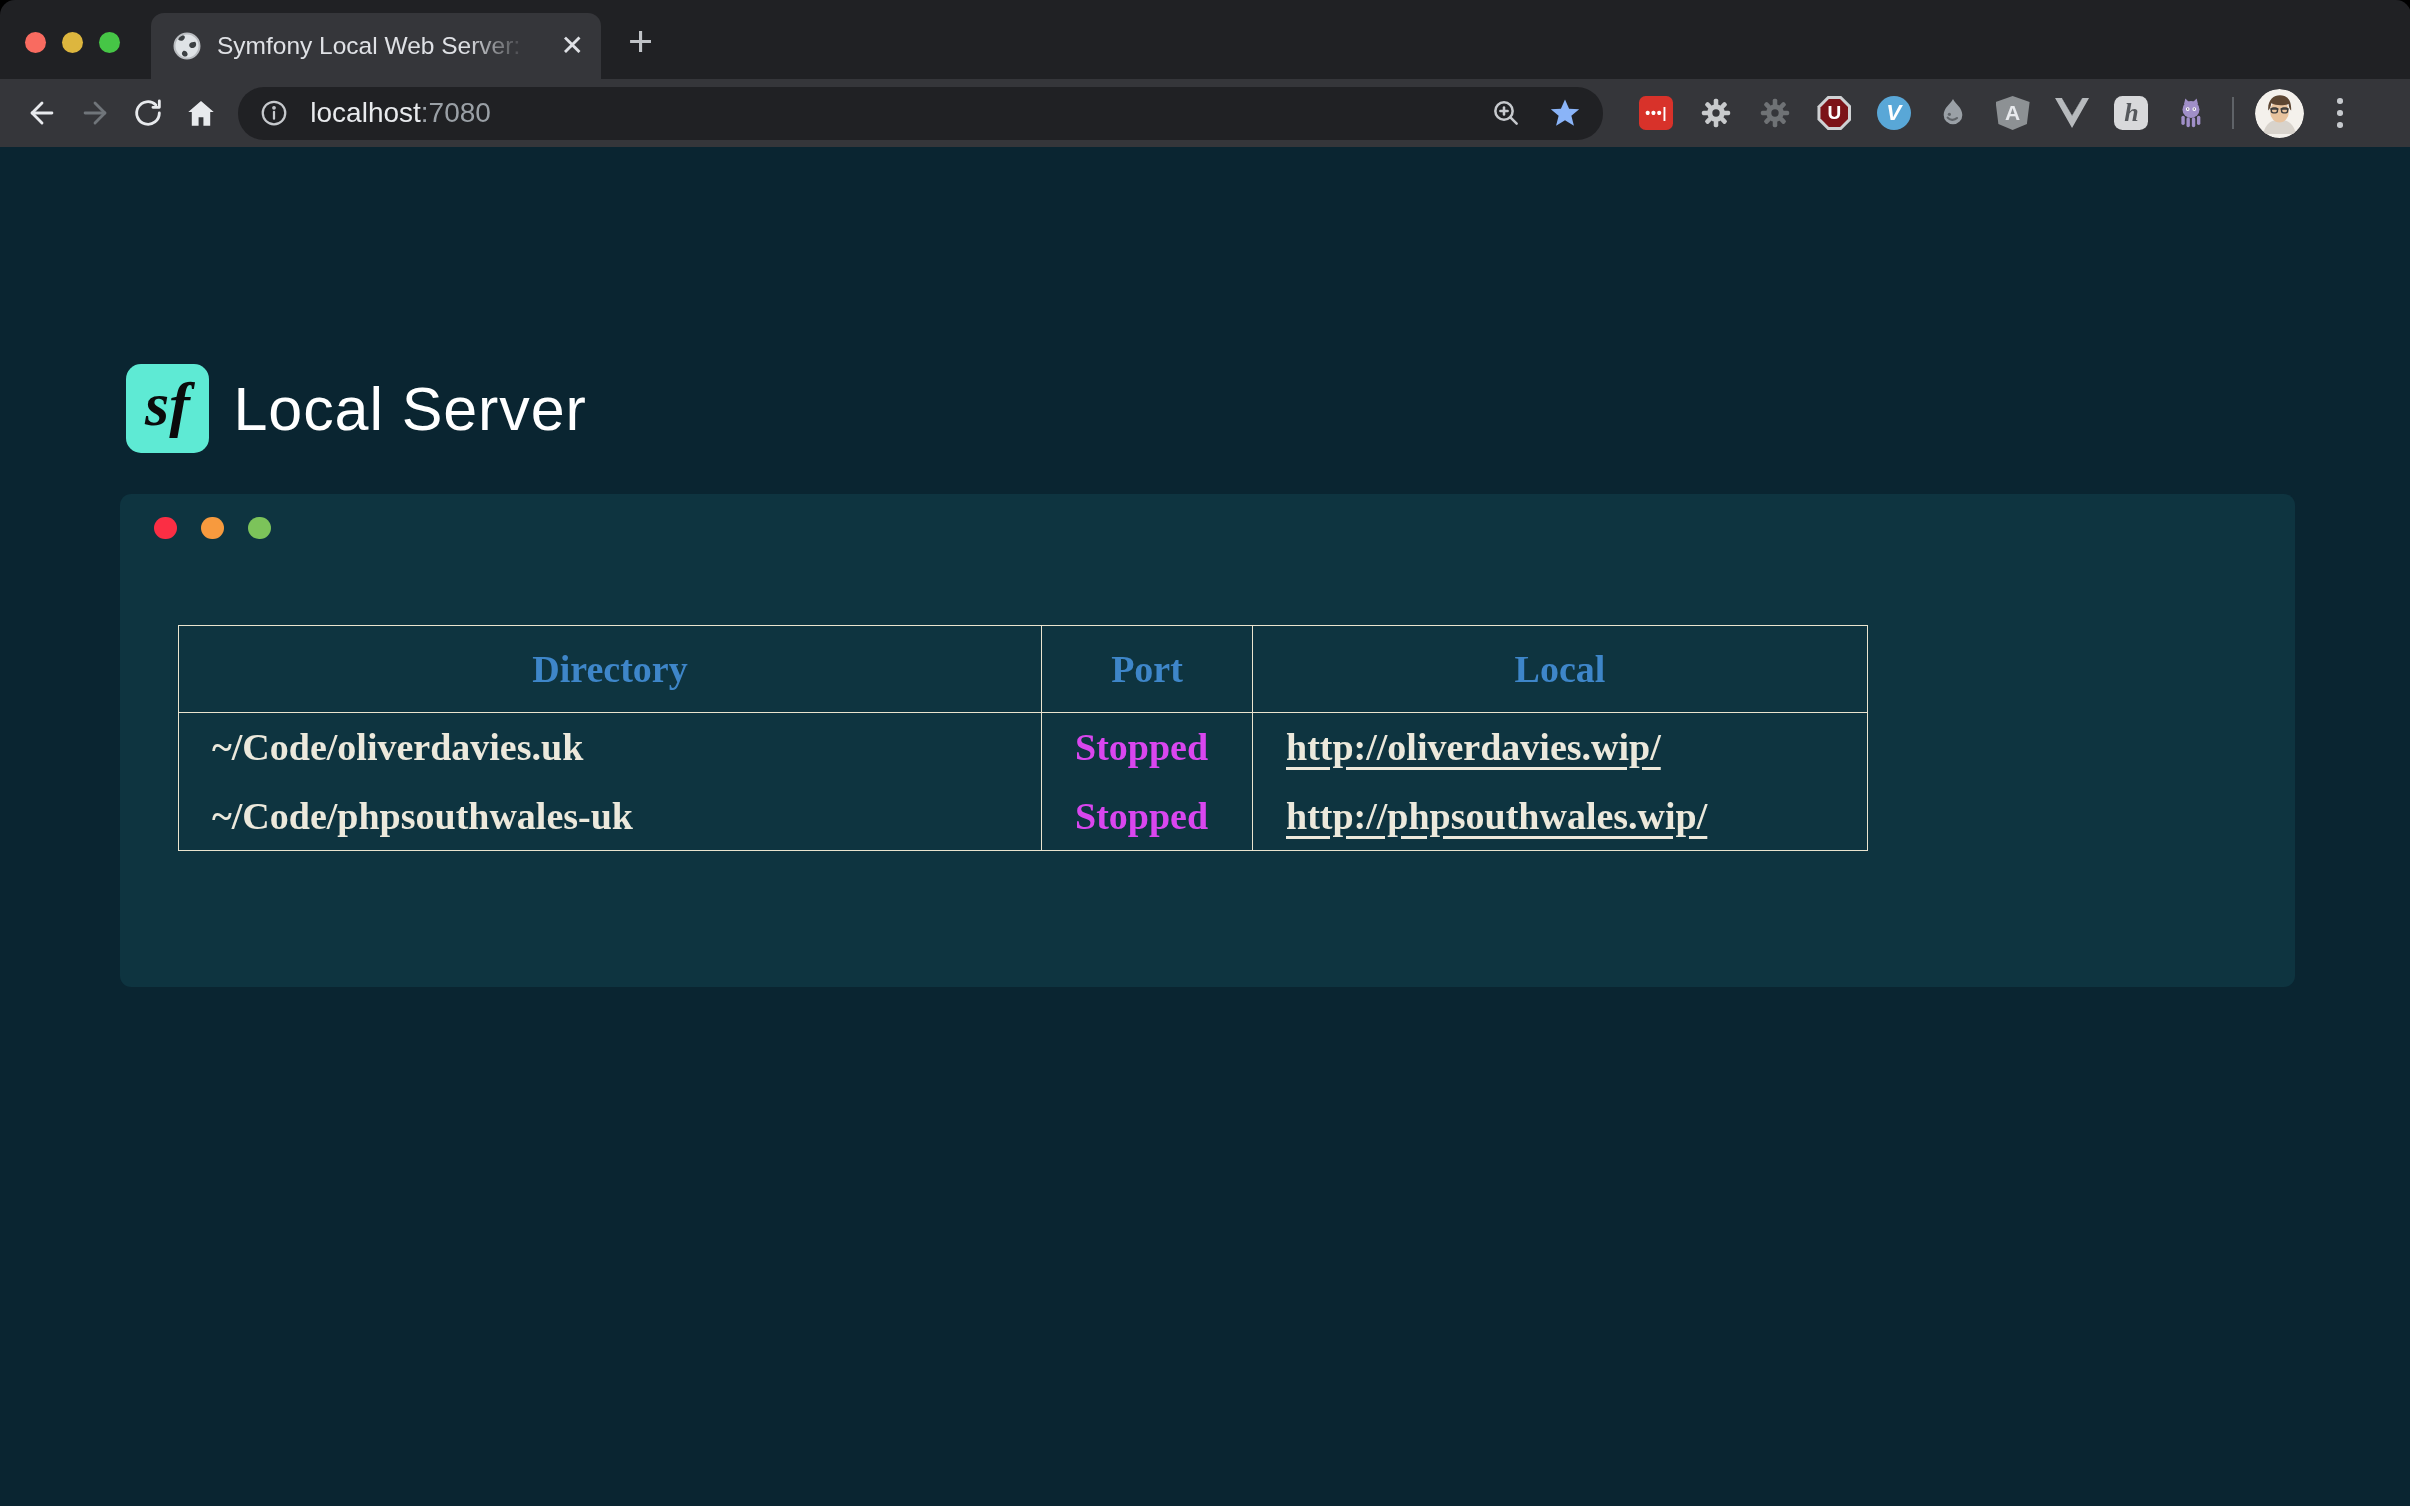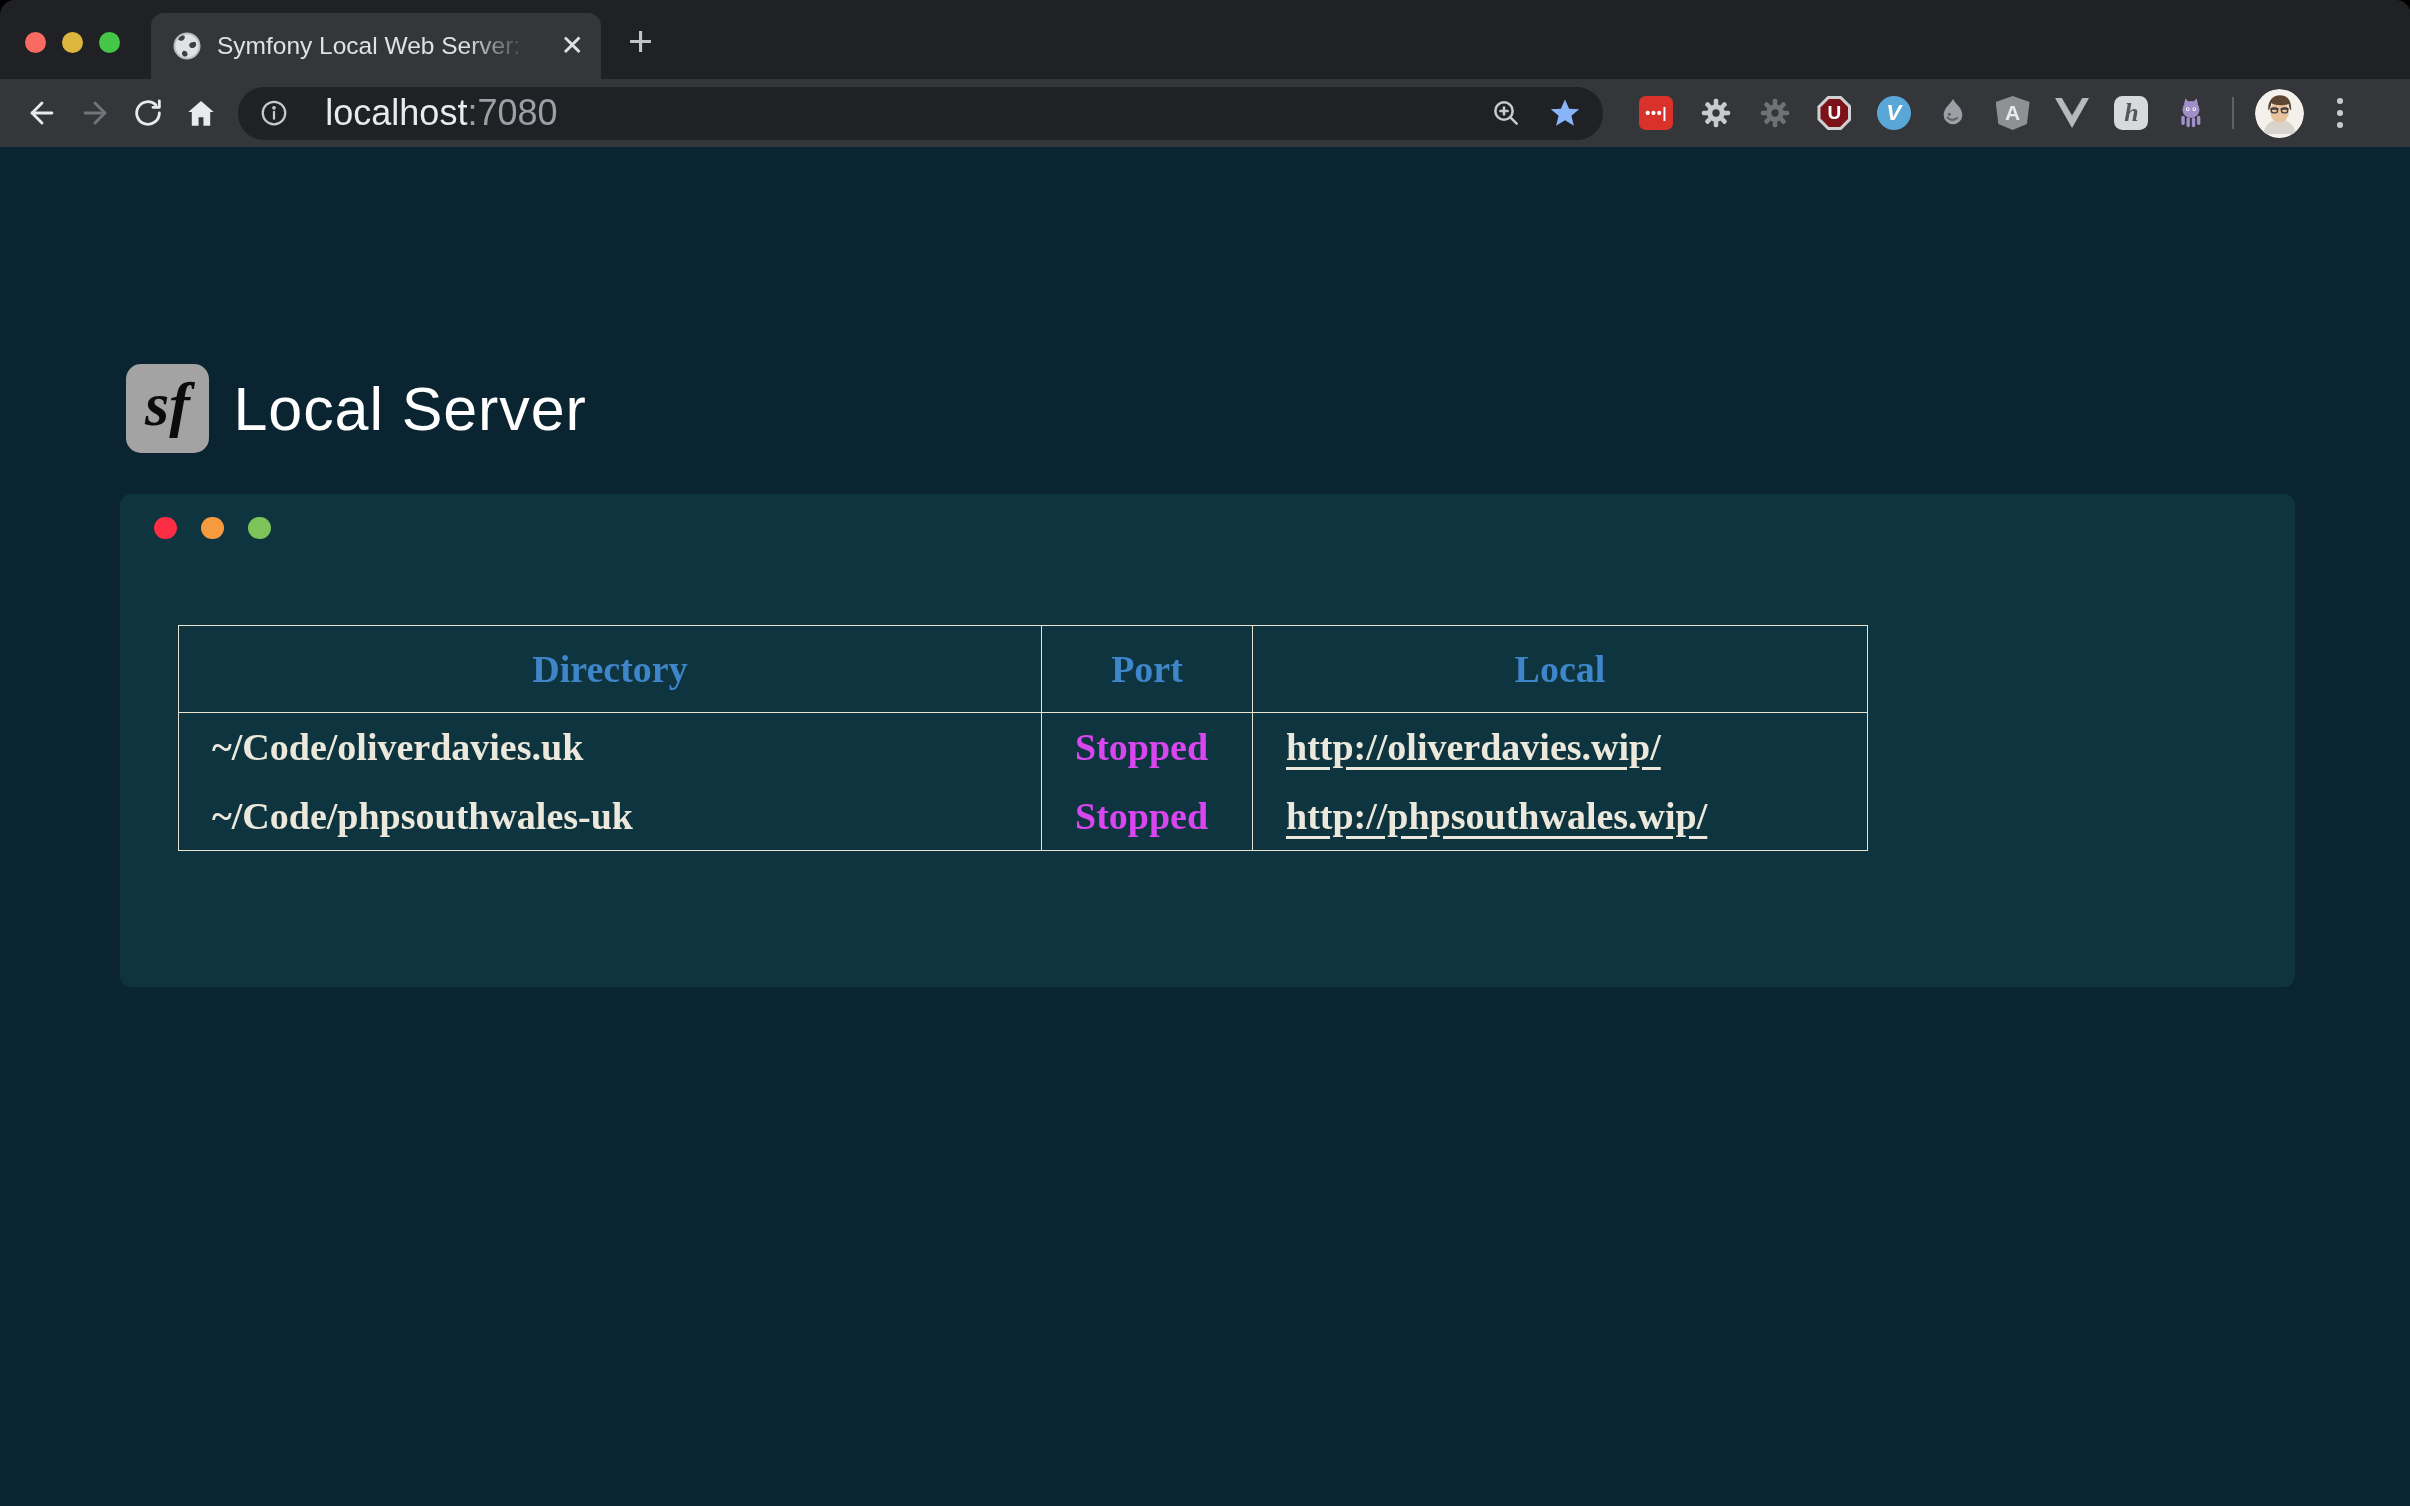--- a/index.html
+++ b/index.html
@@ -26,21 +26,21 @@
   .tab-close { margin-left:auto; color:#dfe1e5; font-size:28px; line-height:1; cursor:default; }
   .newtab { position:absolute; left:618px; top:21px; width:45px; height:45px;
             color:#c0c3c7; font-size:43px; line-height:41px; text-align:center; }
 
   
   .toolbar { height:68px; background:#35363a; display:flex; align-items:center; padding:0 15px; }
   .navbtn { width:53px; height:53px; display:flex; align-items:center; justify-content:center; }
   .navbtn svg { width:34px; height:34px; }
   .omnibox { width:1365px; height:53px; margin-left:11.3px; background:#202124; border-radius:26px;
              display:flex; align-items:center; padding:0 21px; }
-  .url { margin-left:36px; font-size:36px; white-space:nowrap; }
+  .url { margin-left:21px; font-size:28px; white-space:nowrap; }
   .url .host { color:#e8eaed; }
   .url .port { color:#9aa0a6; }
   .omni-right { margin-left:auto; display:flex; align-items:center; gap:26px; }
   .extensions { display:flex; align-items:center; gap:25.4px; margin-left:36px; }
   .ext { width:34px; height:34px; display:flex; align-items:center; justify-content:center; position:relative; }
   .ext-lastpass { background:#d8322a; border-radius:6.6px; color:#fff; font-weight:bold;
                   font-size:14px; letter-spacing:0.9px; }
   .ext-ublock-outer { width:34px; height:34px; background:#cfd1d3; display:flex; align-items:center; justify-content:center;
       clip-path:polygon(30% 0,70% 0,100% 30%,100% 70%,70% 100%,30% 100%,0 70%,0 30%); }
   .ext-ublock-inner { width:28px; height:28px; background:#7c1318; color:#fff; font-weight:bold; font-size:19px;
@@ -57,21 +57,21 @@
       font-family:"Liberation Serif", serif; font-style:italic; font-weight:bold; font-size:26px; }
   .divider { width:1.9px; height:32px; background:#5f6368; margin-left:24.5px; }
   .avatar { width:49px; height:49px; border-radius:50%; overflow:hidden; margin-left:21px; flex:none; }
   .menu-dots { margin-left:15px; width:41px; height:41px; display:flex; flex-direction:column;
                align-items:center; justify-content:center; gap:6.6px; }
   .menu-dots i { width:5.6px; height:5.6px; border-radius:50%; background:#c6c9cd; }
 
   
   .content { position:relative; height:1360px; background:#0a2531; }
   .brand { position:absolute; left:126px; top:217px; display:flex; align-items:center; gap:24.5px; }
-  .logo { width:83px; height:89px; background:#a3a3a3; border-radius:15px;
+  .logo { width:83px; height:89px; background:#5eead4; border-radius:15px;
           display:flex; align-items:center; justify-content:center; }
   .logo-glyph { font-family:"Liberation Serif", serif; font-style:italic; font-weight:bold;
                 font-size:62px; color:#0b0b0b; padding-bottom:7.5px; }
   .brand-title { font-size:61px; font-weight:300; color:#ffffff; letter-spacing:0.9px; }
 
   .card { position:absolute; left:120px; top:347px; width:2175px; height:493px;
           background:#0e3440; border-radius:11.3px; }
   .card-dots { position:absolute; left:34px; top:22.6px; display:flex; gap:24.5px; }
   .cdot { width:22.6px; height:22.6px; border-radius:50%; }
   .cdot.red { background:#fb2e44; }

